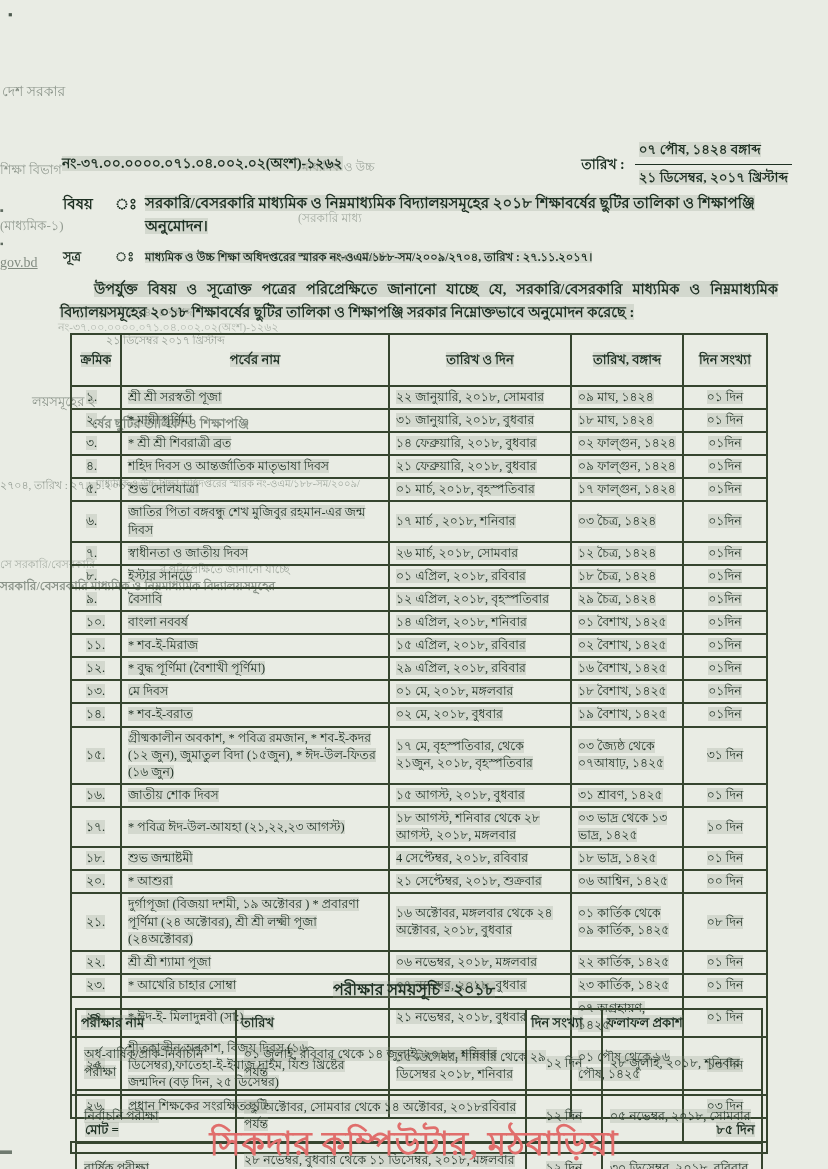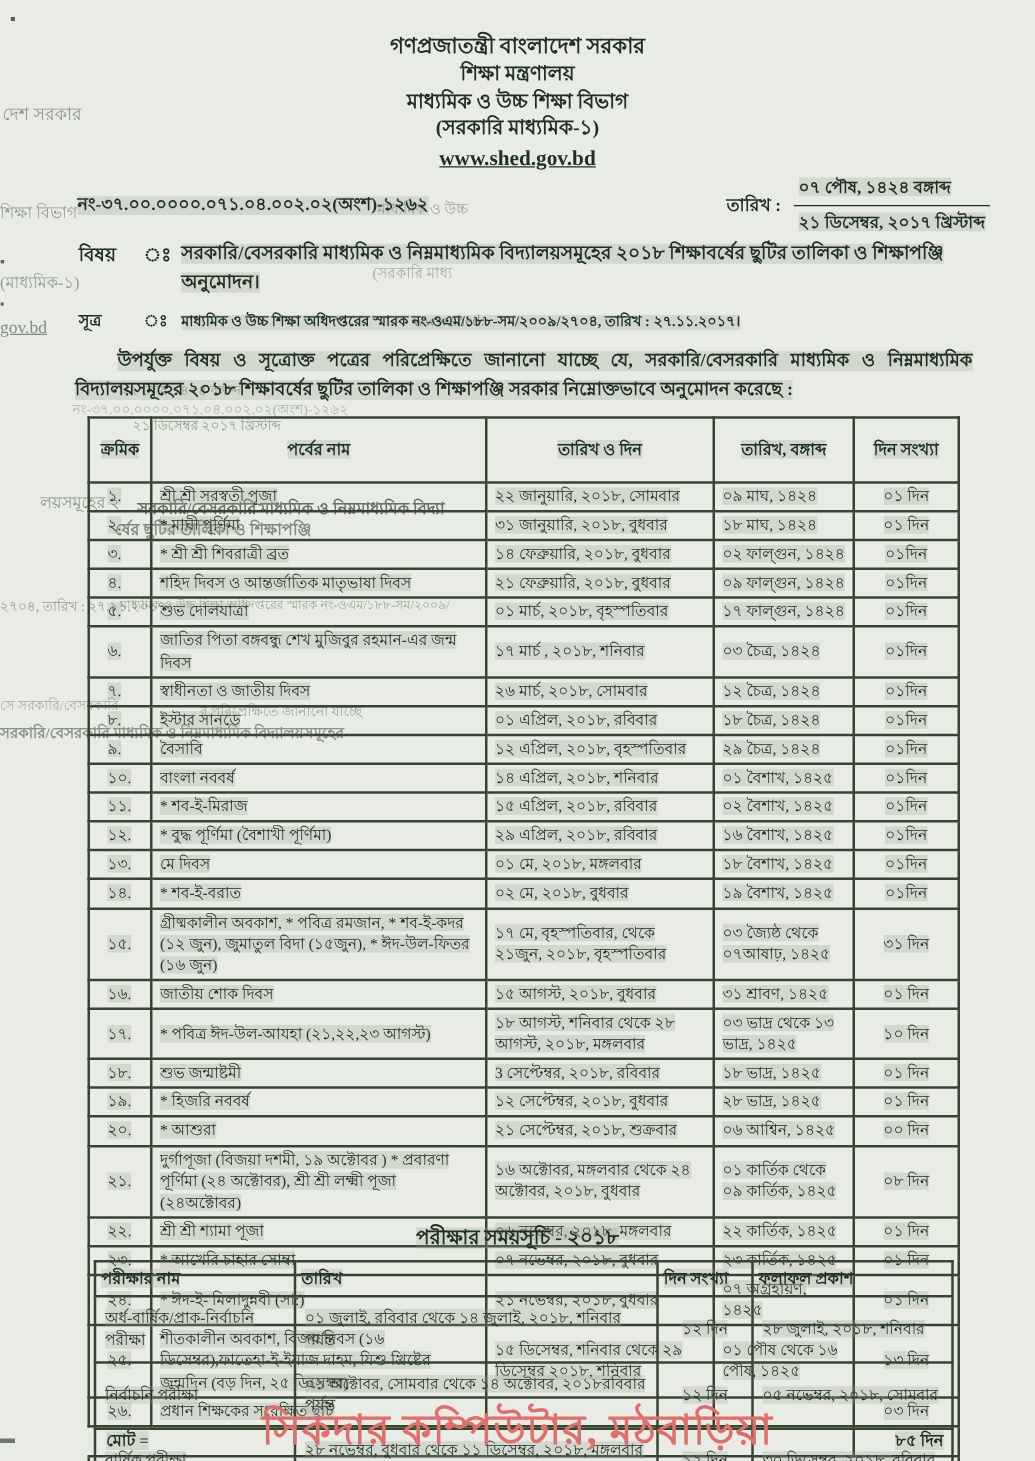--- a/index.html
+++ b/index.html
@@ -77,37 +77,29 @@
       <span style="left: 0px; top: 216px; font-size: 13px; opacity: 0.5;">(মাধ্যমিক-১)</span>
       <span style="left: 0px; top: 238px; font-size: 10px; opacity: 0.8;">▪</span>
       <span style="left: 0px; top: 255px; font-size: 14px; opacity: 0.6; text-decoration: underline;">gov.bd</span>
       <span style="left: 302px; top: 158px; font-size: 12px; opacity: 0.45;">মাধ্যমিক ও উচ্চ</span>
       <span style="left: 298px; top: 209px; font-size: 12px; opacity: 0.4;">(সরকারি মাধ্য</span>
       <span style="left: 330px; top: 249px; font-size: 13px; opacity: 0.5;">www.shed.</span>
       <span style="left: 96px; top: 304px; font-size: 11px; opacity: 0.5;">০৭ পৌষ ১৪২৪ বঙ্গাব্দ</span>
       <span style="left: 58px; top: 319px; font-size: 11px; opacity: 0.35;">নং-৩৭.০০.০০০০.০৭১.০৪.০০২.০২(অংশ)-১২৬২</span>
       <span style="left: 106px; top: 332px; font-size: 11px; opacity: 0.5;">২১ ডিসেম্বর ২০১৭ খ্রিস্টাব্দ</span>
       <span style="left: 0px; top: 392px; font-size: 13px; opacity: 0.55; margin-left: 32px;">লয়সমূহের ২</span>
-      <span style="left: 110px; top: 397px; font-size: 13px; opacity: 0.75; font-weight: bold;">সরকারি/বেসরকারি মাধ্যমিক ও নিম্নমাধ্যমিক বিদ্যা</span>
       <span style="left: 92px; top: 414px; font-size: 13px; opacity: 0.6; font-weight: bold;">র্ষের ছুটির তালিকা ও শিক্ষাপঞ্জি</span>
       <span style="left: 0px; top: 477px; font-size: 11px; opacity: 0.5;">২৭০৪, তারিখ : ২৭.১১.২০১৭</span>
       <span style="left: 96px; top: 476px; font-size: 10px; opacity: 0.45;">মাধ্যমিক ও উচ্চ শিক্ষা অধিদপ্তরের স্মারক নং-ওএম/১৮৮-সম/২০০৯/</span>
       <span style="left: 0px; top: 556px; font-size: 11px; opacity: 0.4;">সে  সরকারি/বেসরকারি</span>
       <span style="left: 160px; top: 561px; font-size: 11px; opacity: 0.45;">র পরিপ্রেক্ষিতে জানানো যাচ্ছে</span>
       <span style="left: 0px; top: 577px; font-size: 12px; opacity: 0.55; font-weight: bold;">সরকারি/বেসরকারি মাধ্যমিক ও নিম্নমাধ্যমিক বিদ্যালয়সমূহের</span>
       <span style="left: 0px; top: 1143px; font-size: 12px; opacity: 0.7;">▬</span>
     </div>
 
-  <div class="letterhead">
-    <div class="lh1">গণপ্রজাতন্ত্রী বাংলাদেশ সরকার</div>
-    <div class="lh2">শিক্ষা মন্ত্রণালয়</div>
-    <div class="lh3">মাধ্যমিক ও উচ্চ শিক্ষা বিভাগ</div>
-    <div class="lh4">(সরকারি মাধ্যমিক-১)</div>
-    <div><a class="lh-web" href="#">www.shed.gov.bd</a></div>
-  </div>
 
   <div class="memo-no">
     <span class="hl">নং-৩৭.০০.০০০০.০৭১.০৪.০০২.০২(অংশ)-১২৬২</span>
   </div>
 
   <div class="date-block">
     <span class="date-label">তারিখ :</span>
     <span class="date-stack">
       <span class="date-top" style="display:block;"><span class="hl">০৭ পৌষ, ১৪২৪ বঙ্গাব্দ</span></span>
       <span class="date-bottom" style="display:block;"><span class="hl">২১ ডিসেম্বর, ২০১৭ খ্রিস্টাব্দ</span></span>
@@ -263,29 +255,22 @@
         <tr>
           <td><span class="hl">১৭.</span></td>
           <td><span class="hl">* পবিত্র ঈদ-উল-আযহা (২১,২২,২৩ আগস্ট)</span></td>
           <td><span class="hl">১৮ আগস্ট, শনিবার থেকে ২৮ আগস্ট, ২০১৮, মঙ্গলবার</span></td>
           <td><span class="hl">০৩ ভাদ্র থেকে ১৩ ভাদ্র, ১৪২৫</span></td>
           <td><span class="hl">১০ দিন</span></td>
         </tr>
         <tr>
           <td><span class="hl">১৮.</span></td>
           <td><span class="hl">শুভ জন্মাষ্টমী</span></td>
-          <td><span class="hl">3 সেপ্টেম্বর, ২০১৮, রবিবার</span></td>
+          <td><span class="hl">4 সেপ্টেম্বর, ২০১৮, রবিবার</span></td>
           <td><span class="hl">১৮ ভাদ্র, ১৪২৫</span></td>
-          <td><span class="hl">০১ দিন</span></td>
-        </tr>
-        <tr>
-          <td><span class="hl">১৯.</span></td>
-          <td><span class="hl">* হিজরি নববর্ষ</span></td>
-          <td><span class="hl">১২ সেপ্টেম্বর, ২০১৮, বুধবার</span></td>
-          <td><span class="hl">২৮ ভাদ্র, ১৪২৫</span></td>
           <td><span class="hl">০১ দিন</span></td>
         </tr>
         <tr>
           <td><span class="hl">২০.</span></td>
           <td><span class="hl">* আশুরা</span></td>
           <td><span class="hl">২১ সেপ্টেম্বর, ২০১৮, শুক্রবার</span></td>
           <td><span class="hl">০৬ আশ্বিন, ১৪২৫</span></td>
           <td><span class="hl">০০ দিন</span></td>
         </tr>
         <tr>

